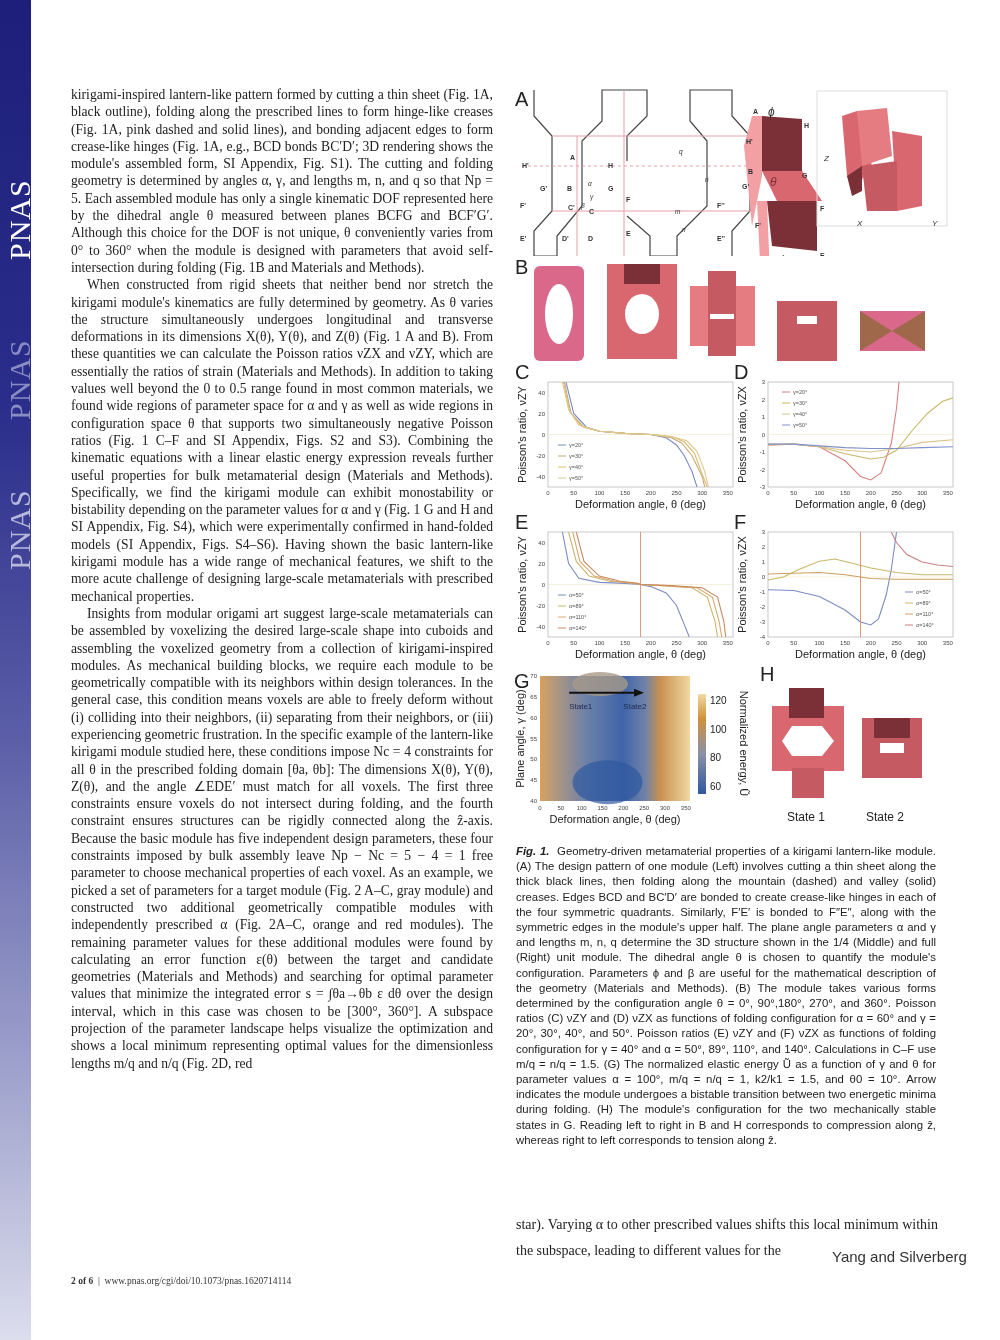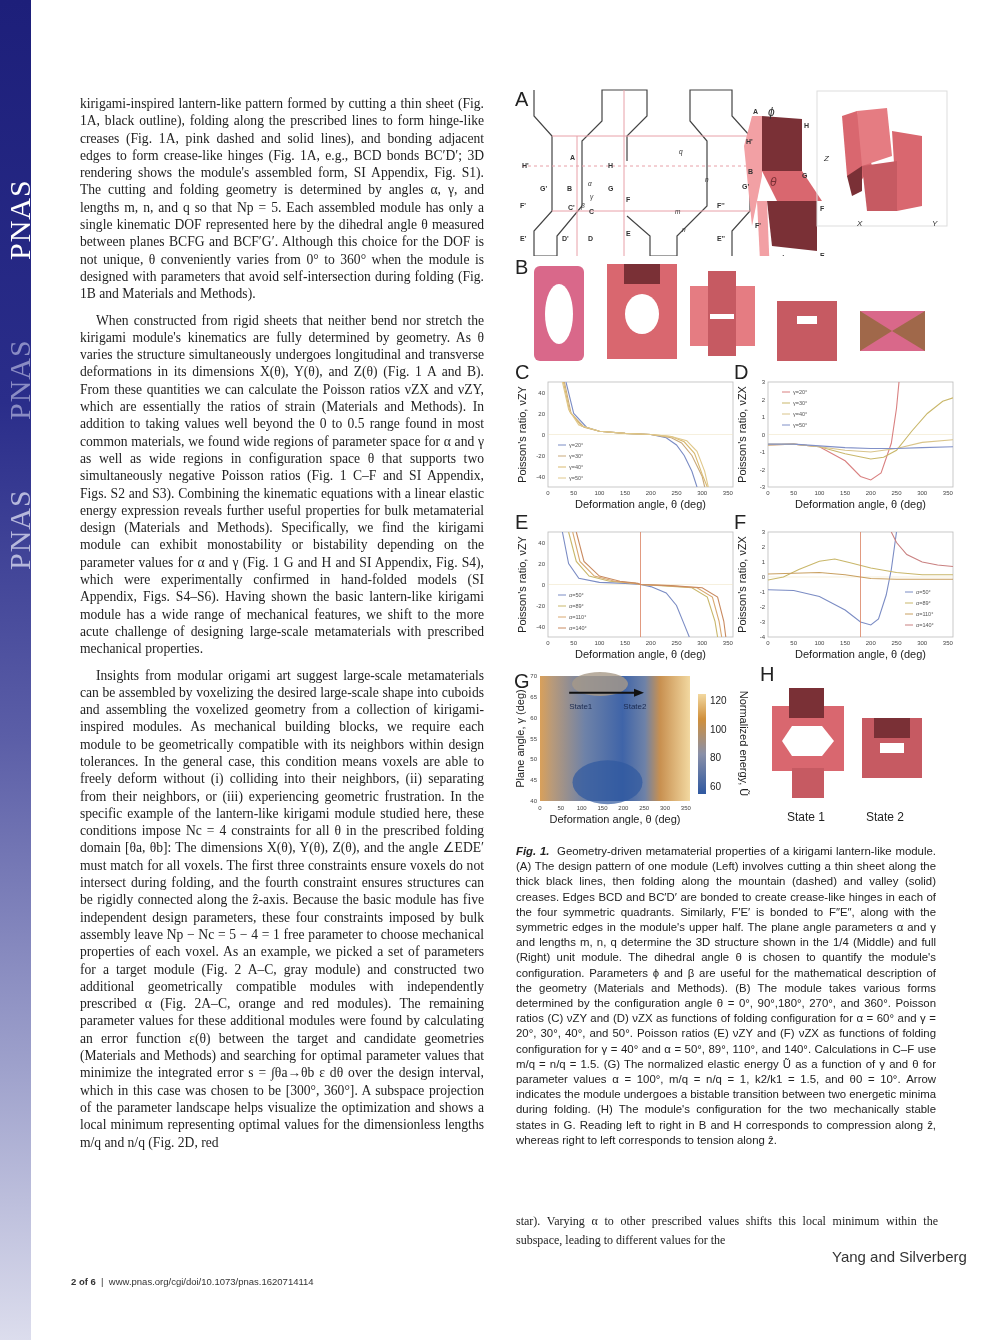--- a/index.html
+++ b/index.html
@@ -2,28 +2,28 @@
 <html><head>
 <meta charset="utf-8">
 <style>
   html, body { margin:0; padding:0; }
   body { width:1000px; height:1340px; background:#fff; position:relative; overflow:hidden; font-family:"Liberation Serif", serif; color:#222; }
   .sidebar { position:absolute; left:0; top:0; width:31px; height:1340px;
     background:linear-gradient(to bottom, #1d1f7a 0%, #2a2d8a 30%, #5b5ea7 55%, #9fa2cc 80%, #dcdded 100%); }
   .sidebar-brand { position:absolute; left:3px; top:170px; width:26px; height:560px; }
   .sidebar-brand span { position:absolute; left:0; font-family:"Liberation Serif", serif; font-size:30px; letter-spacing:1px; transform:rotate(-90deg); transform-origin:left top; white-space:nowrap; }
   .col-left { position:absolute; left:71px; top:86px; width:422px; font-size:13.6px; line-height:17.3px; text-align:justify; hyphens:auto; }
-  .col-left p { margin:9px; text-indent:16px; }
+  .col-left p { margin:0; text-indent:16px; }
   .col-left p.first { text-indent:0; }
   .fig { position:absolute; left:512px; top:86px; width:450px; height:745px; }
   .panel-letter { position:absolute; font-family:"Liberation Sans", sans-serif; font-size:20px; color:#222; }
   .caption { position:absolute; left:516px; top:844px; width:420px; font-family:"Liberation Sans", sans-serif; font-size:11.4px; line-height:15.2px; text-align:justify; }
   .caption b { font-weight:bold;font-style:italic; }
-  .right-bottom { position:absolute; left:516px; top:1212px; width:422px; font-size:12px; line-height:19px; text-align:justify; }
-  .footer-left { position:absolute; left:71px; top:1276px; font-family:Liberation Sans, sans-serif; font-size:9.5px; color:#333; }
+  .right-bottom { position:absolute; left:516px; top:1212px; width:422px; font-size:14px; line-height:26px; text-align:justify; }
+  .footer-left { position:absolute; left:71px; top:1276px; font-family:Liberation Serif, serif; font-size:9.5px; color:#333; }
   .footer-left b { font-weight:bold; }
   .footer-right { position:absolute; left:832px; top:1248px; font-family:"Liberation Sans", sans-serif; font-size:15px; color:#333; }
   svg text { font-family:"Liberation Sans", sans-serif; }
   .ax-label { font-size:11px; fill:#222; }
   .tick { font-size:6px; fill:#444; }
   .legend { font-size:5.5px; fill:#555; }
 </style>
 </head>
 <body>
 

